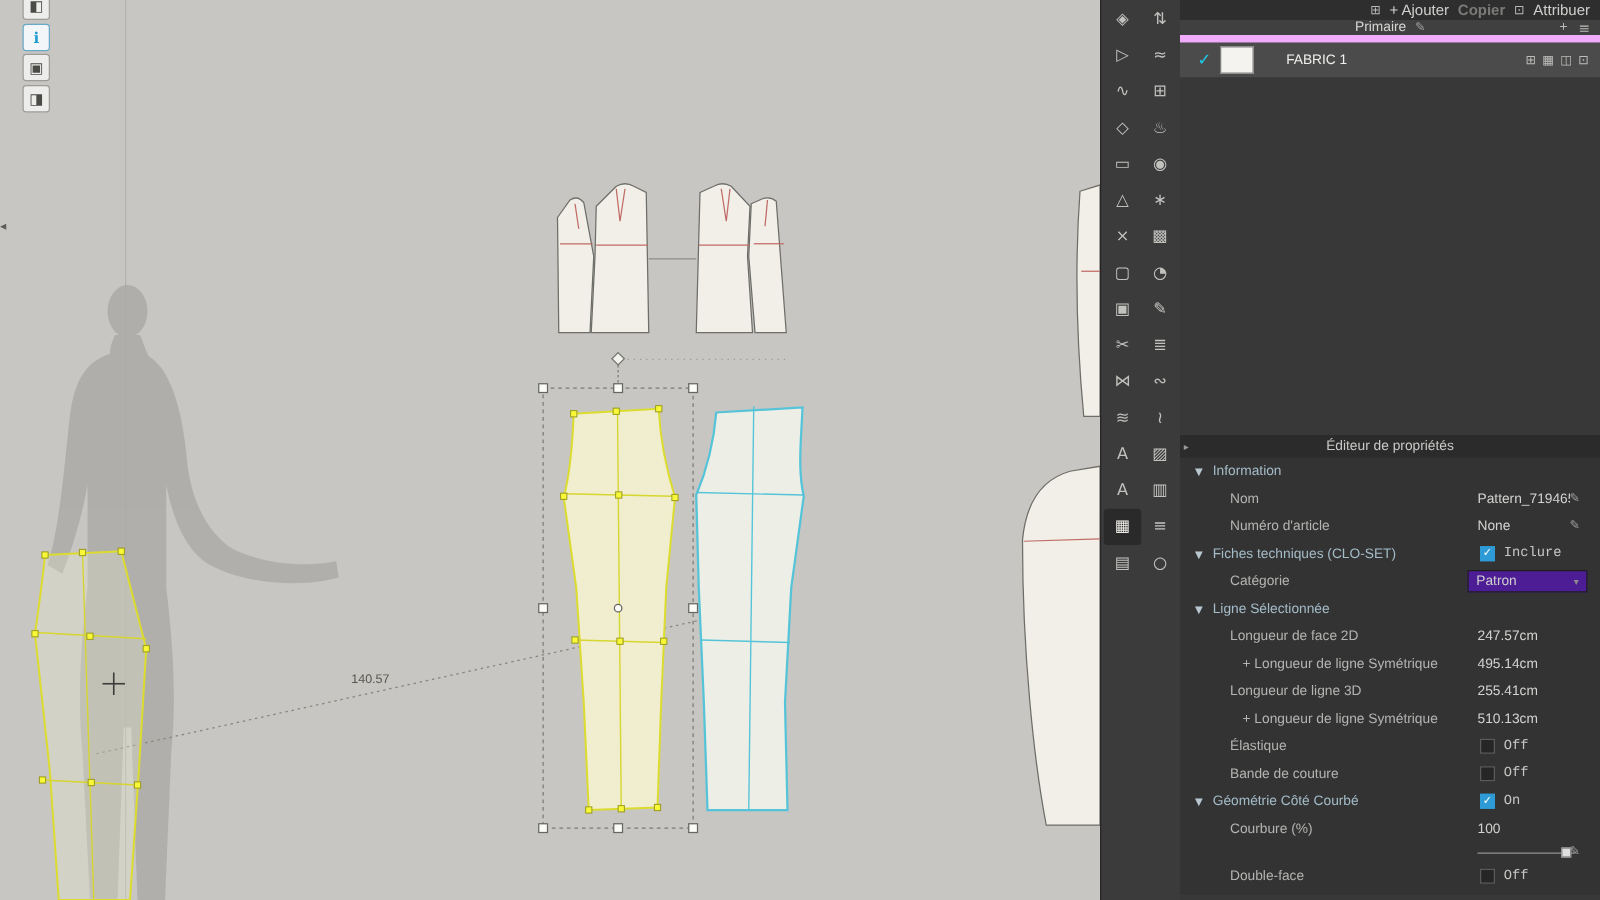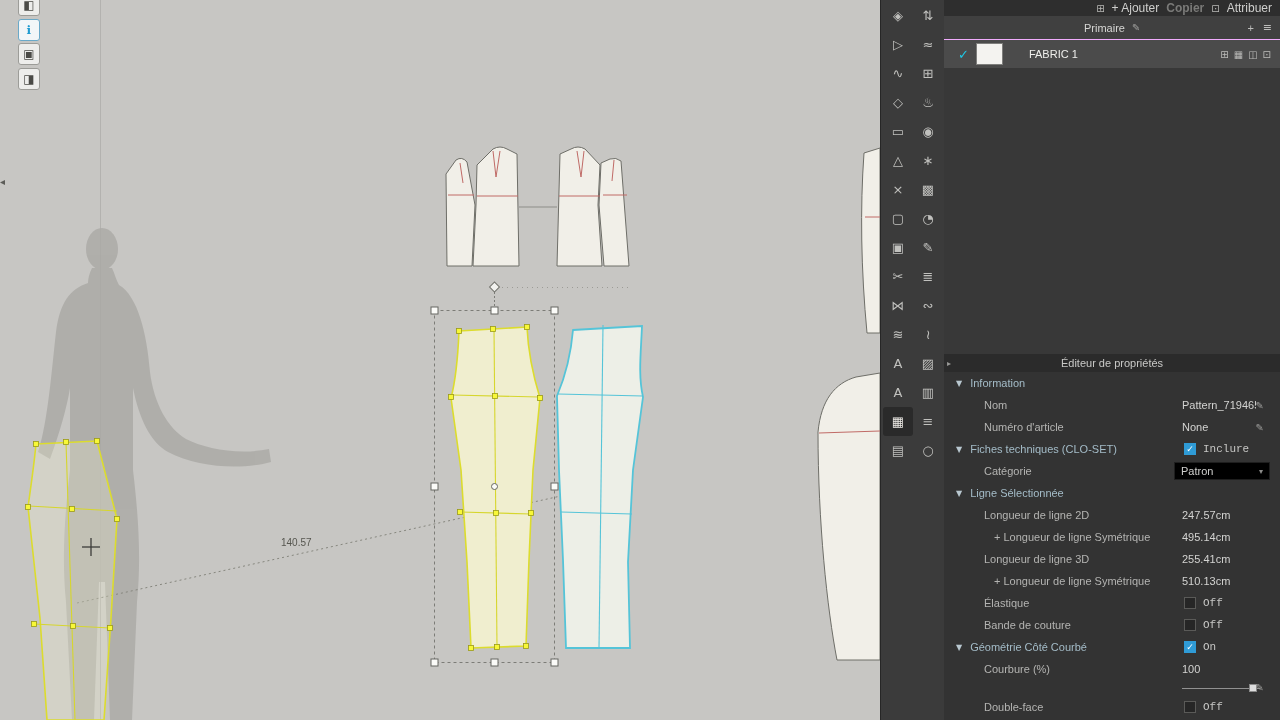--- a/index.html
+++ b/index.html
@@ -22,21 +22,21 @@
   .tbi.active { background:#2a2a2a; color:#eceae6; }
 
   
   .side-panel { position:absolute; left:944px; top:0; width:336px; height:720px; background:#383838; color:#c8c8c8; }
 
   .browser-top { height:16px; background:#2e2e2e; display:flex; align-items:center; justify-content:flex-end; gap:7px; padding:0 8px; font-size:10px; color:#c9c9c9; }
   .bt-icon { font-family:"DejaVu Sans",sans-serif; font-size:10px; color:#b8b8b6; cursor:pointer; }
   .bt-btn { background:none; border:none; color:#cfcfcd; font-size:12px; font-family:"Liberation Sans",sans-serif; cursor:pointer; padding:0; }
   .bt-btn.disabled { color:#7a7a78;font-weight:bold; }
 
-  .group-row { height:24px; background:#404040; border-bottom:1px solid #f0abfc; display:flex; align-items:center; position:relative; font-size:11px; color:#d6d6d4; }
+  .group-row { height:18px; background:#404040; border-bottom:6px solid #f0abfc; display:flex; align-items:center; position:relative; font-size:11px; color:#d6d6d4; }
   .group-row .glabel { position:absolute; left:140px; }
   .group-row .gpencil { position:absolute; left:188px; color:#9f9f9d; font-size:10px; font-family:"DejaVu Sans",sans-serif; cursor:pointer; }
   .group-row .gadd { position:absolute; right:26px; color:#bdbdbb; cursor:pointer; }
   .group-row .gmenu { position:absolute; right:8px; color:#bdbdbb; cursor:pointer; font-family:"DejaVu Sans",sans-serif; }
 
   .fabric-row { height:28px; background:#4b4b4b; display:flex; align-items:center; gap:7px; padding-left:14px; cursor:pointer; }
   .fab-check { color:#1ec8e6; font-weight:bold; font-size:13px; font-family:"DejaVu Sans",sans-serif; }
   .fab-swatch { width:27px; height:22px; background:#f4f3f0; border:1px solid #7e7e7c; }
   .fab-name { font-size:11px; color:#efefее; color:#efefec;padding-left:19px; }
   .fab-icons { margin-left:auto; display:flex; gap:5px; padding-right:9px; color:#bcbcba; font-size:10px; font-family:"DejaVu Sans",sans-serif; }
@@ -56,21 +56,21 @@
   .plabel { position:absolute; left:40px; top:50%; transform:translateY(-50%); white-space:nowrap;text-align:right; }
   .plabel.indent { left:50px; }
   .pvalue { position:absolute; left:238px; top:50%; transform:translateY(-50%); color:#d3d3d1; white-space:nowrap; max-width:74px; overflow:hidden; }
   .pencil-r { position:absolute; right:16px; top:50%; transform:translateY(-50%); color:#9c9c9a; font-size:10px; font-family:"DejaVu Sans",sans-serif; cursor:pointer; }
 
   .cb { position:absolute; left:240px; top:50%; transform:translateY(-50%); width:12px; height:12px; background:#262626; border:1px solid #5a5a58;
         display:flex; align-items:center; justify-content:center; font-size:9px; color:transparent; cursor:pointer; font-family:"DejaVu Sans",sans-serif; }
   .cb.checked { background:#2f9bd6; border-color:#2f9bd6; color:#fff; }
   .cb-label { position:absolute; left:259px; top:50%; transform:translateY(-50%); color:#c6c6c4;font-family:Liberation Mono, monospace; }
 
-  .pselect { position:absolute; left:230px; top:2px; width:96px; height:17px; background:#000000; border:1px solid #1e1e1e;
+  .pselect { position:absolute; left:230px; top:2px; width:96px; height:17px; background:#4c1d95; border:1px solid #1e1e1e;
              display:flex; align-items:center; padding:8px 6px; color:#cfcfcd; cursor:pointer; }
   .pselect .caret { margin-left:auto; font-size:8px; color:#8d8d8b; font-family:"DejaVu Sans",sans-serif; }
 
   .slider-row { height:16px; position:relative; }
   .slider-track { position:absolute; left:238px; width:78px; top:8px; height:1px; background:#919191; cursor:pointer; }
   .slider-handle { position:absolute; left:305px; top:4px; width:8px; height:8px; background:#dedede; border:1px solid #8a8a8a; cursor:pointer; }
   .slider-pencil { position:absolute; right:16px; top:2px; color:#9c9c9a; font-size:10px; font-family:"DejaVu Sans",sans-serif; cursor:pointer; }
 </style>
 </head>
 <body>
@@ -314,21 +314,21 @@
           <span>Patron</span>
           <span class="caret">▾</span>
         </span>
       </div>
 
       <div class="sec-header">
         <span class="tri">▼</span>
         <span>Ligne Sélectionnée</span>
       </div>
       <div class="prow">
-        <span class="plabel">Longueur de ligne 2D</span>
+        <span class="plabel">Longueur de face 2D</span>
         <span class="pvalue">247.57cm</span>
       </div>
       <div class="prow">
         <span class="plabel indent">+ Longueur de ligne Symétrique</span>
         <span class="pvalue">495.14cm</span>
       </div>
       <div class="prow">
         <span class="plabel">Longueur de ligne 3D</span>
         <span class="pvalue">255.41cm</span>
       </div>

